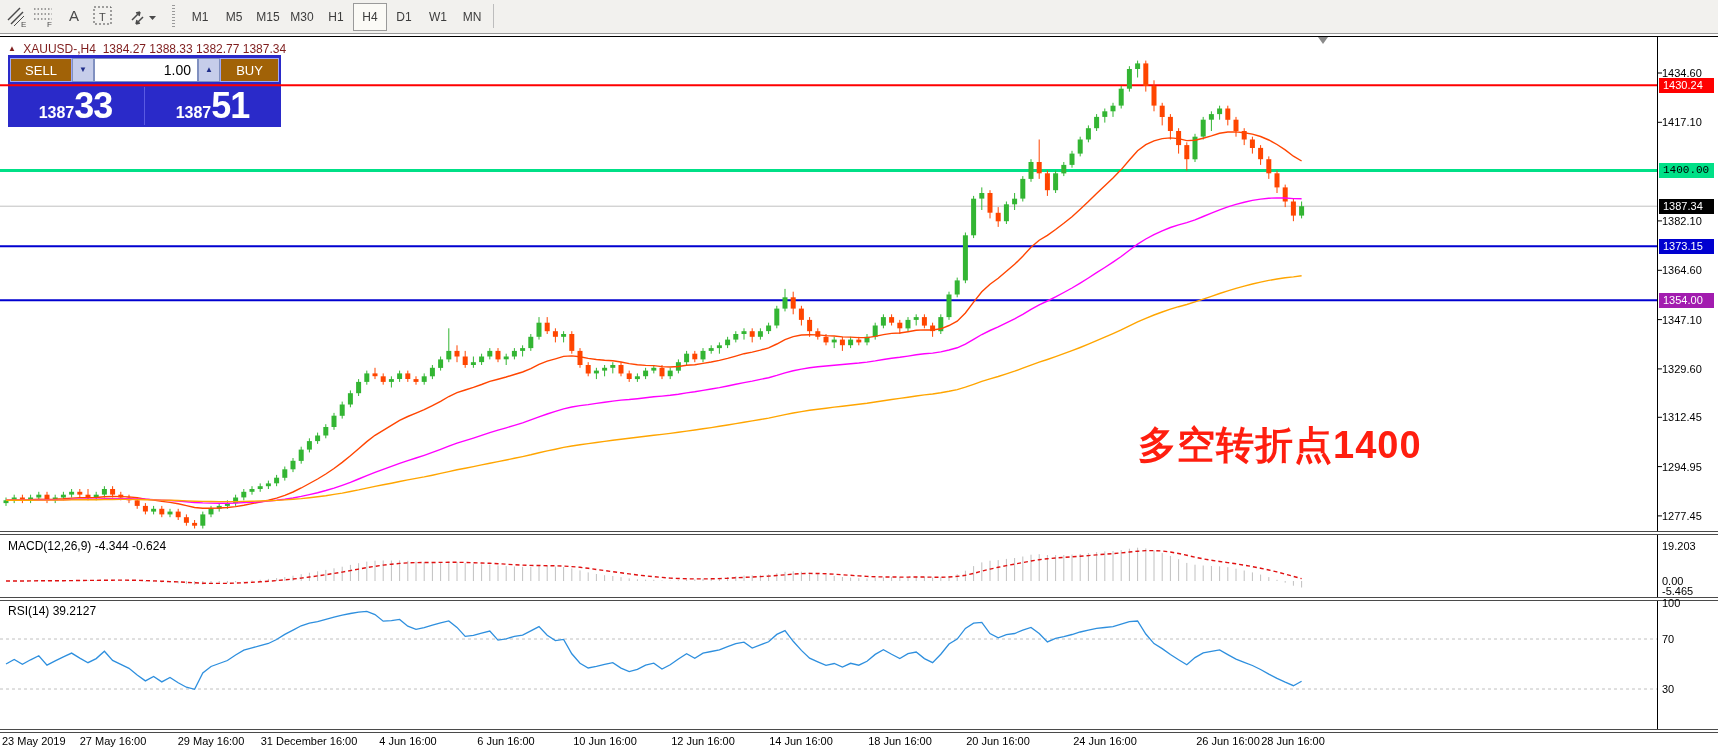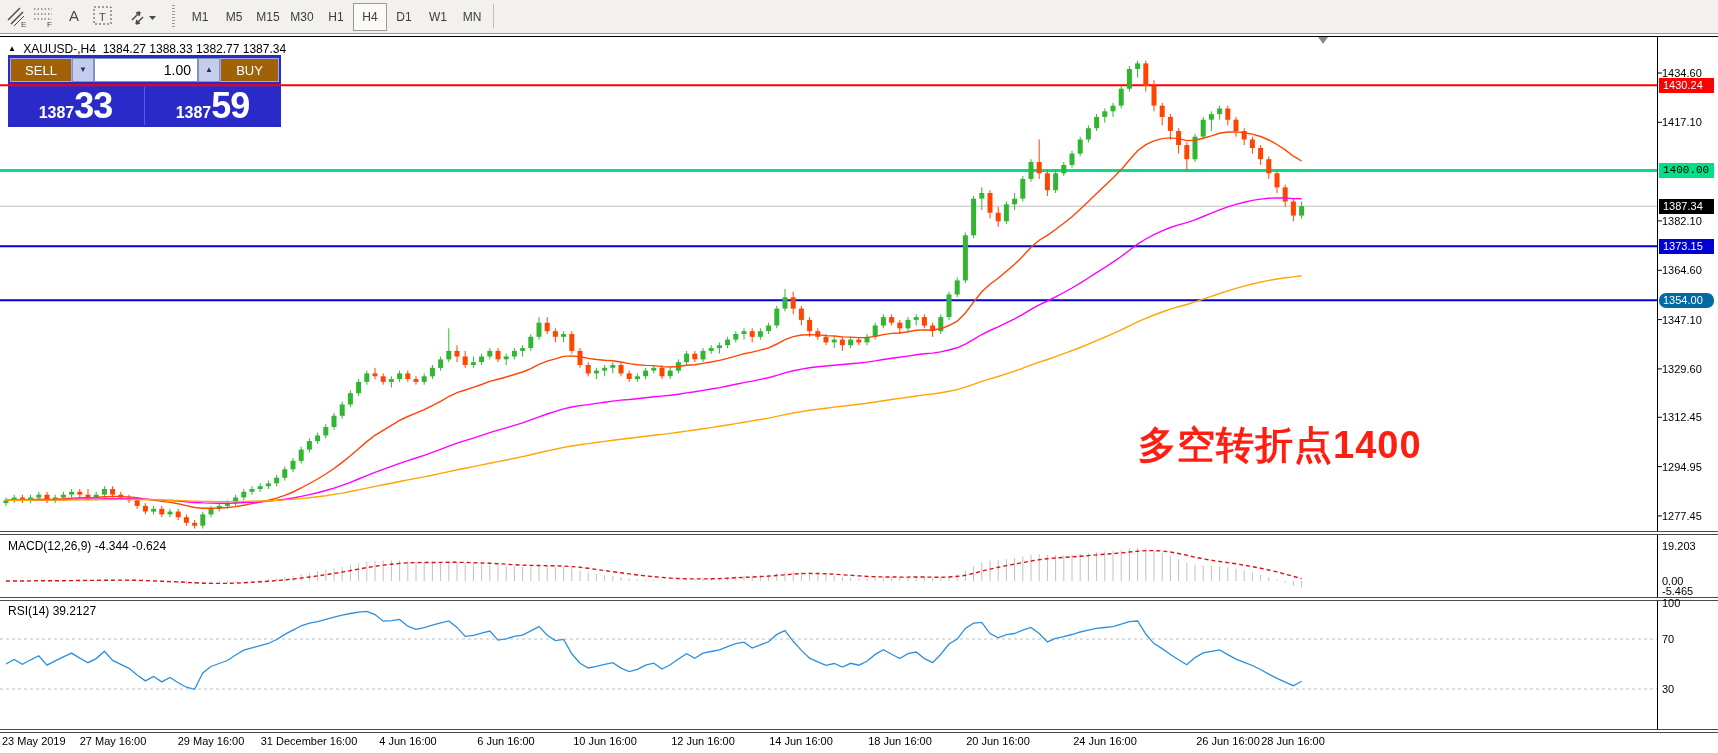--- a/index.html
+++ b/index.html
@@ -16,21 +16,21 @@
   #tf-row{position:absolute;left:183px;top:3px;height:27px;display:flex;}
   .tf-btn{width:32px;height:26px;line-height:26px;text-align:center;font-size:12px;color:#3c3c3c;
     cursor:pointer;border:1px solid transparent;}
   .tf-btn.active{background:#FBFAF6;border:1px solid #9a9a9a;}
 
   
   #chart{position:absolute;left:0;top:34px;width:1718px;height:719px;background:#fff;}
   #chart-top-border{position:absolute;left:0;top:2px;width:1718px;height:1px;background:#000;}
   #axis-vline{position:absolute;left:1657px;top:2px;width:1px;height:697px;background:#000;}
 
-  #symbol-bar{position:absolute;left:8px;top:8px;font-size:12px;color:#000000;white-space:nowrap;}
+  #symbol-bar{position:absolute;left:8px;top:8px;font-size:12px;color:#7f1d1d;white-space:nowrap;}
   #symbol-bar .tri{font-size:8px;vertical-align:2px;margin-right:4px;}
 
   
   #trade-panel{position:absolute;left:8px;top:21px;width:273px;height:72px;background:#2A2AC9;}
   .tp-btn{position:absolute;top:3px;height:24px;line-height:24px;text-align:center;color:#fff;
     font-size:13px;background:#a16207;border:1px solid #9FA8F5;box-sizing:border-box;cursor:pointer;}
   #tp-sell{left:2px;width:62px;}
   #tp-buy{left:212px;width:59px;}
   #tp-stepper{position:absolute;left:64px;top:3px;width:148px;height:24px;}
   .step-btn{position:absolute;top:0;width:22px;height:24px;background:#C6CDEA;border:1px solid #8090C0;
@@ -136,21 +136,21 @@
         <div id="step-down" class="step-btn">▼</div>
         <input id="tp-volume" value="1.00" style="">
         <div id="step-up" class="step-btn">▲</div>
       </div>
       <div id="tp-buy" class="tp-btn">BUY</div>
       <div id="tp-price-sell" class="tp-price">
         <span class="small">1387</span><span class="big">33</span>
       </div>
       <div id="tp-divider"></div>
       <div id="tp-price-buy" class="tp-price">
-        <span class="small">1387</span><span class="big">59</span>
+        <span class="small">1387</span><span class="big">51</span>
       </div>
     </div>
 
     <div class="splitter" style="top:497px;"></div>
     <div class="splitter" style="top:563px;"></div>
     <div class="splitter" style="top:695px;"></div>
 
     <div class="pane-header" style="top:505px;">
       <span>MACD(12,26,9)</span>
       <span>-4.344 -0.624</span>
@@ -168,21 +168,21 @@
         <div class="y-label" style="top:180px;">1382.10</div>
         <div class="y-label" style="top:229px;">1364.60</div>
         <div class="y-label" style="top:279px;">1347.10</div>
         <div class="y-label" style="top:328px;">1329.60</div>
         <div class="y-label" style="top:376px;">1312.45</div>
         <div class="y-label" style="top:426px;">1294.95</div>
         <div class="y-label" style="top:475px;">1277.45</div>
         <div class="y-badge" style="top:44px;background:#FF0000;color:#FFFFFF;">1430.24</div>
         <div class="y-badge" style="top:129px;background:#00E087;color:#000000;font-family:Liberation Mono, monospace;">1400.00</div>
         <div class="y-badge" style="top:205px;background:#0000D0;color:#FFFFFF;">1373.15</div>
-        <div class="y-badge" style="top:259px;background:#0369a1;color:#FFFFFF;border-radius:7px;">1354.00</div>
+        <div class="y-badge" style="top:259px;background:#a21caf;color:#FFFFFF;">1354.00</div>
         <div class="y-badge" style="top:165px;background:#000000;color:#FFFFFF;">1387.34</div>
         <div class="y-label" style="top:505px;">19.203</div>
         <div class="y-label" style="top:540px;">0.00</div>
         <div class="y-label" style="top:550px;">-5.465</div>
         <div class="y-label" style="top:562px;">100</div>
         <div class="y-label" style="top:598px;">70</div>
         <div class="y-label" style="top:648px;">30</div>
       </div>
     <div id="x-labels">
         <div class="x-label" style="left:2px;">23 May 2019</div>

